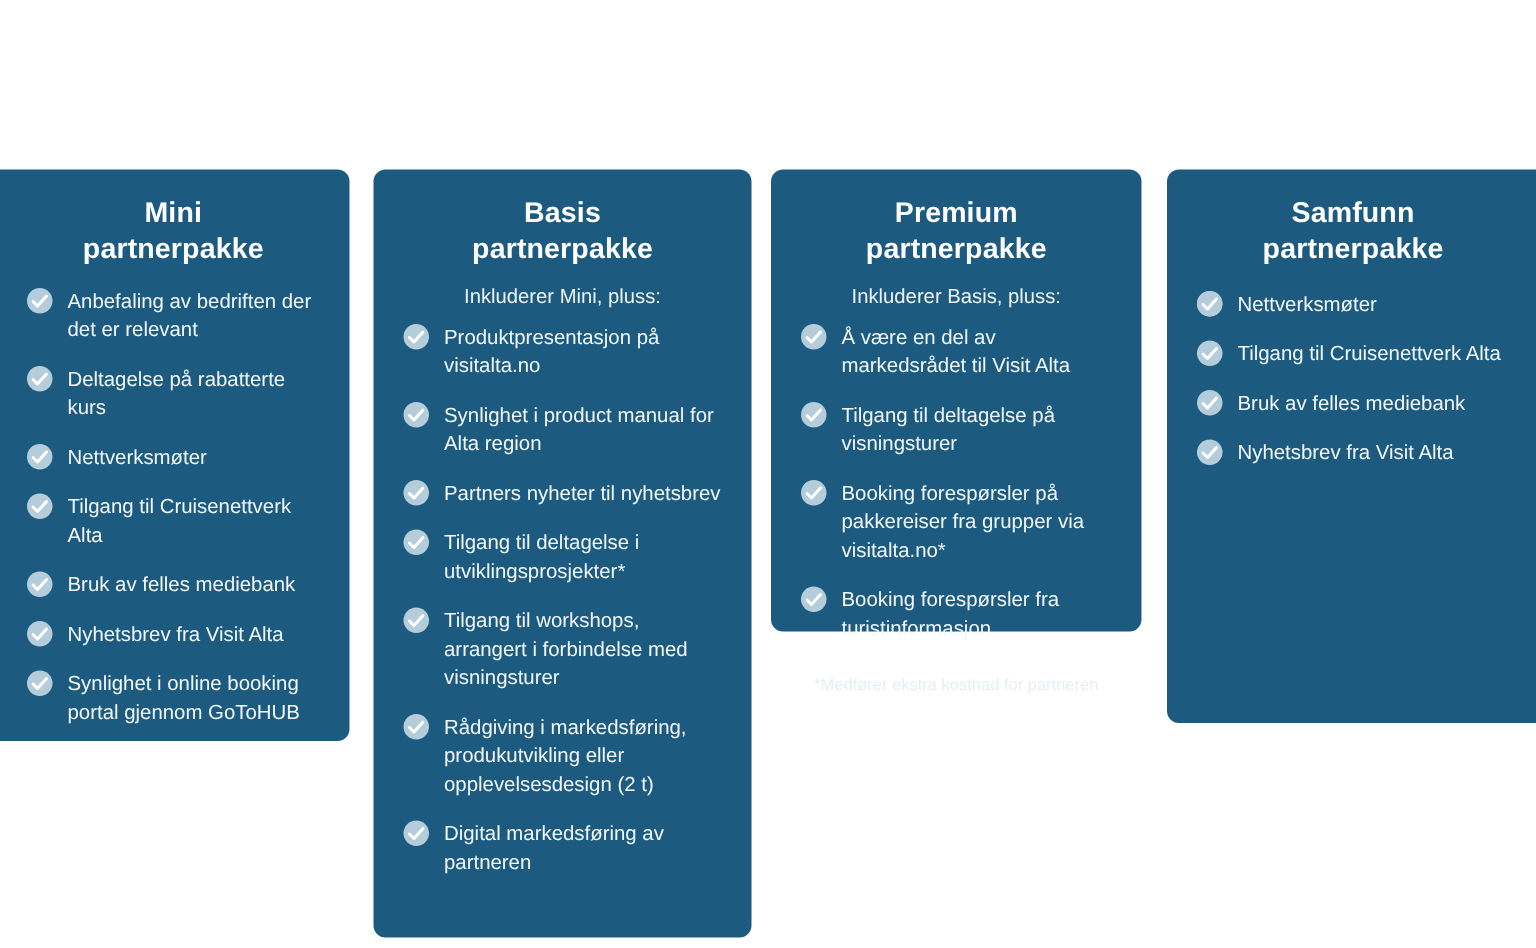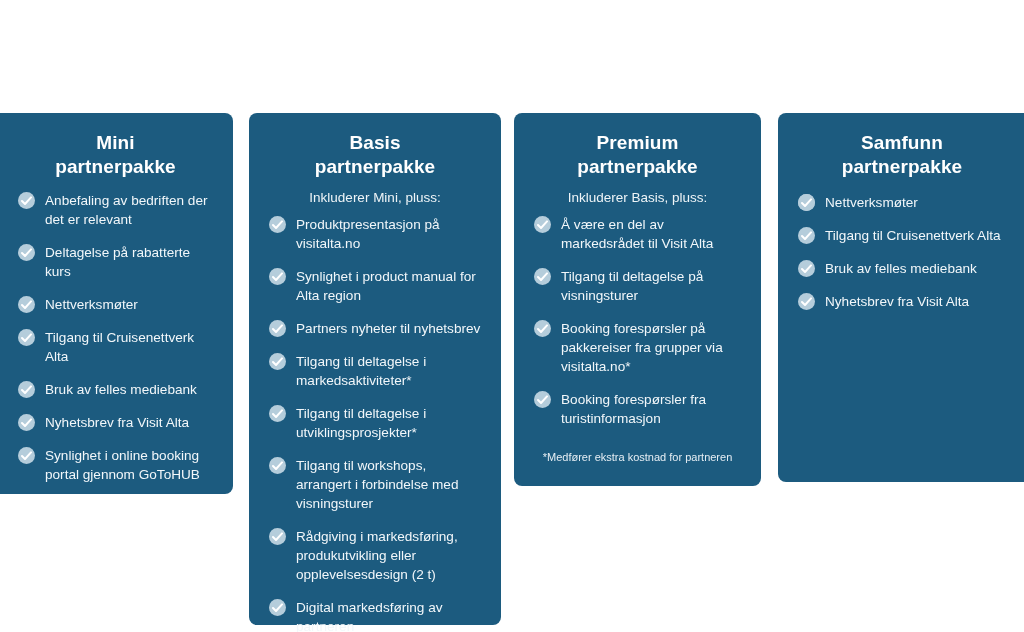--- a/index.html
+++ b/index.html
@@ -29,21 +29,21 @@
     background: #1c5b7f;
     border-radius: 8px;
     box-sizing: border-box;
     padding: 18px 20px 16px 20px;
     color: #ffffff;
   }
 
   
   .card.c0 { left: -8px;  top: 113px; width: 241px; height: 381px; padding-left: 26px; }
   .card.c1 { left: 249px; top: 113px; width: 252px; height: 512px; }
-  .card.c2 { left: 514px; top: 113px; width: 247px; height: 373px; }
+  .card.c2 { left: 514px; top: 113px; width: 247px; height: 308px; }
   .card.c3 { left: 778px; top: 113px; width: 254px; height: 369px; padding-right: 26px;}
 
   .card-title {
     text-align: center;
     font-weight: 700;
     font-size: 19px;
     line-height: 24px;
     letter-spacing: 0.1px;
     margin: 0 0 2px 0;
     color: #ffffff;
@@ -207,28 +207,20 @@
             </svg>
           </span>
         <span>Partners nyheter til nyhetsbrev</span>
       </li>
       <li class="feature">
         <span class="check-icon">
             <svg viewBox="0 0 11 10">
               <path d="M1 5 L4 8 L10 1.4" fill="none" stroke="#ffffff" stroke-width="2" stroke-linecap="round" stroke-linejoin="round"></path>
             </svg>
           </span>
-        <span>Tilgang til deltagelse i markedsaktiviteter*</span>
-      </li>
-      <li class="feature">
-        <span class="check-icon">
-            <svg viewBox="0 0 11 10">
-              <path d="M1 5 L4 8 L10 1.4" fill="none" stroke="#ffffff" stroke-width="2" stroke-linecap="round" stroke-linejoin="round"></path>
-            </svg>
-          </span>
         <span>Tilgang til deltagelse i utviklingsprosjekter*</span>
       </li>
       <li class="feature">
         <span class="check-icon">
             <svg viewBox="0 0 11 10">
               <path d="M1 5 L4 8 L10 1.4" fill="none" stroke="#ffffff" stroke-width="2" stroke-linecap="round" stroke-linejoin="round"></path>
             </svg>
           </span>
         <span>Tilgang til workshops, arrangert i forbindelse med visningsturer</span>
       </li>

